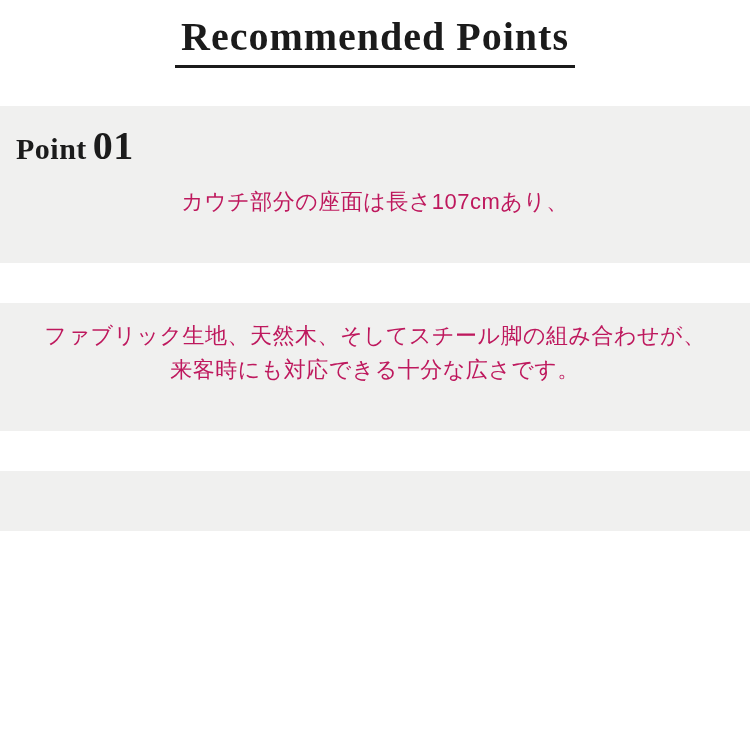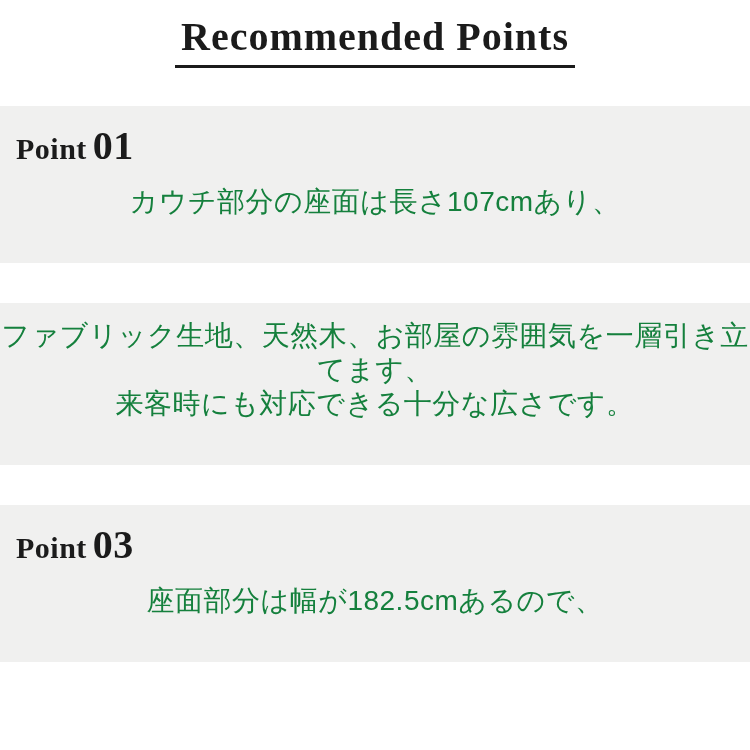--- a/index.html
+++ b/index.html
@@ -51,39 +51,37 @@
     line-height: 48px;
     letter-spacing: 0.5px;
   }
   .point-number {
     font-size: 40px;
     margin-left: 6px;
   }
   .point-desc {
     margin: 0;
     text-align: center;
-    font-size: 28px;
+    font-size: 22px;
     line-height: 34px;
-    color: #15803d;
+    color: #be185d;
     letter-spacing: 0.5px;
   }
 </style>
 </head>
 <body>
 
 <div class="header">
   <h1 class="page-title">Recommended Points</h1>
 </div>
 
 <section class="point-band">
   <h2 class="point-heading"><span>Point</span><span class="point-number">01</span></h2>
   <p class="point-desc">カウチ部分の座面は長さ107cmあり、</p>
 </section>
 
 <section class="point-band">
-  <p class="point-desc">ファブリック生地、天然木、お部屋の雰囲気を一層引き立てます、</p>
+  <p class="point-desc">ファブリック生地、天然木、そしてスチール脚の組み合わせが、</p>
   <p class="point-desc">来客時にも対応できる十分な広さです。</p>
 </section>
 
 <section class="point-band">
-  <h2 class="point-heading"><span>Point</span><span class="point-number">03</span></h2>
-  <p class="point-desc">座面部分は幅が182.5cmあるので、</p>
 </section>
 
 </body></html>

